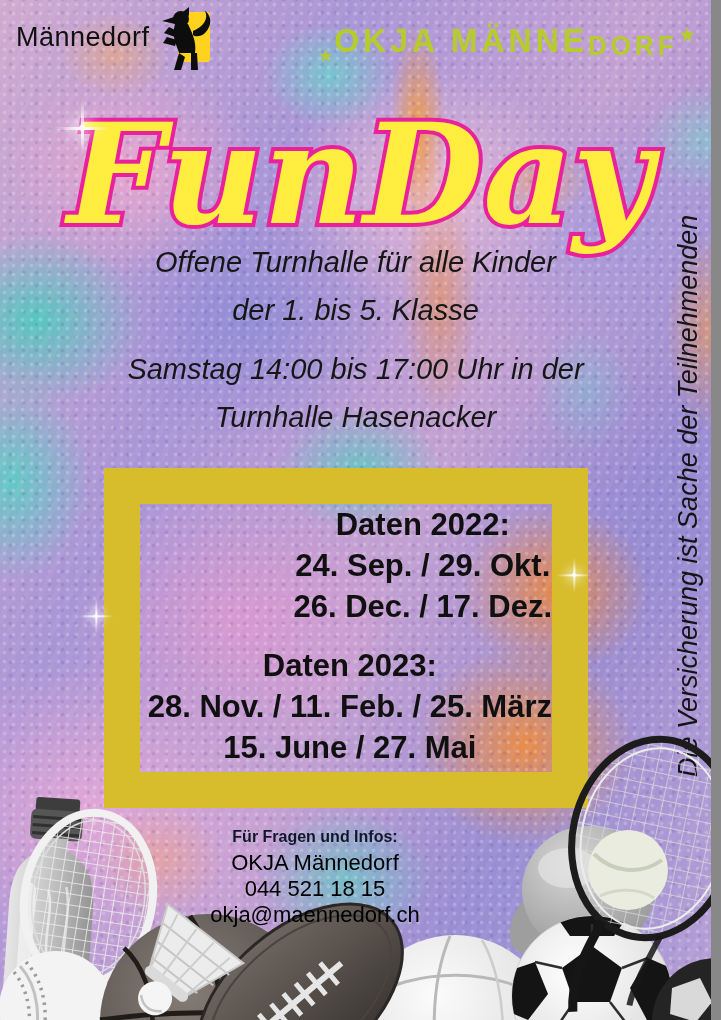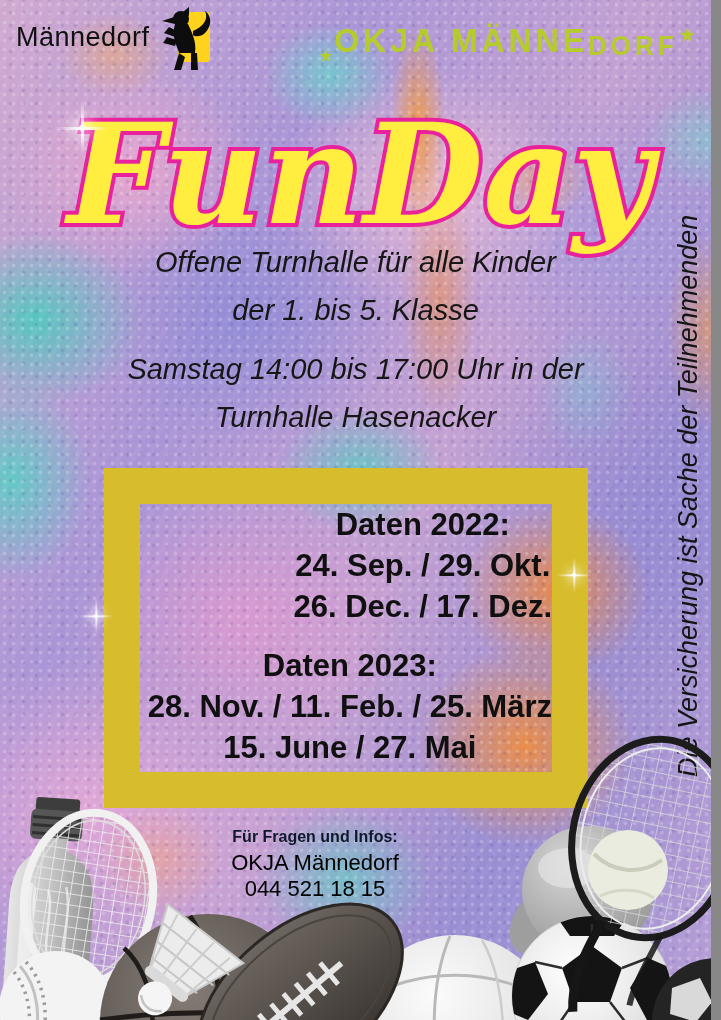--- a/index.html
+++ b/index.html
@@ -144,20 +144,21 @@
       <div class="date-row">15. June / 27. Mai</div>
     </div>
   </div>
 
   <div class="side-note">Die Versicherung ist Sache der Teilnehmenden</div>
 
   <div class="contact">
     <div class="contact-heading">Für Fragen und Infos:</div>
     <div class="contact-line">OKJA Männedorf</div>
     <div class="contact-line">044 521 18 15</div>
+    <div class="contact-line">okja@maennedorf.ch</div>
   </div>
 
   <svg class="equipment" width="721" height="300" viewBox="0 0 721 300">
     <defs>
       <linearGradient id="g-metal" x1="0" y1="0" x2="1" y2="0">
         <stop offset="0" stop-color="#e6e6e6"></stop>
           <stop offset=".5" stop-color="#c2c2c2"></stop>
           <stop offset="1" stop-color="#939393"></stop>
       </linearGradient>
       <radialGradient id="g-bball" cx=".4" cy=".35" r=".9">

